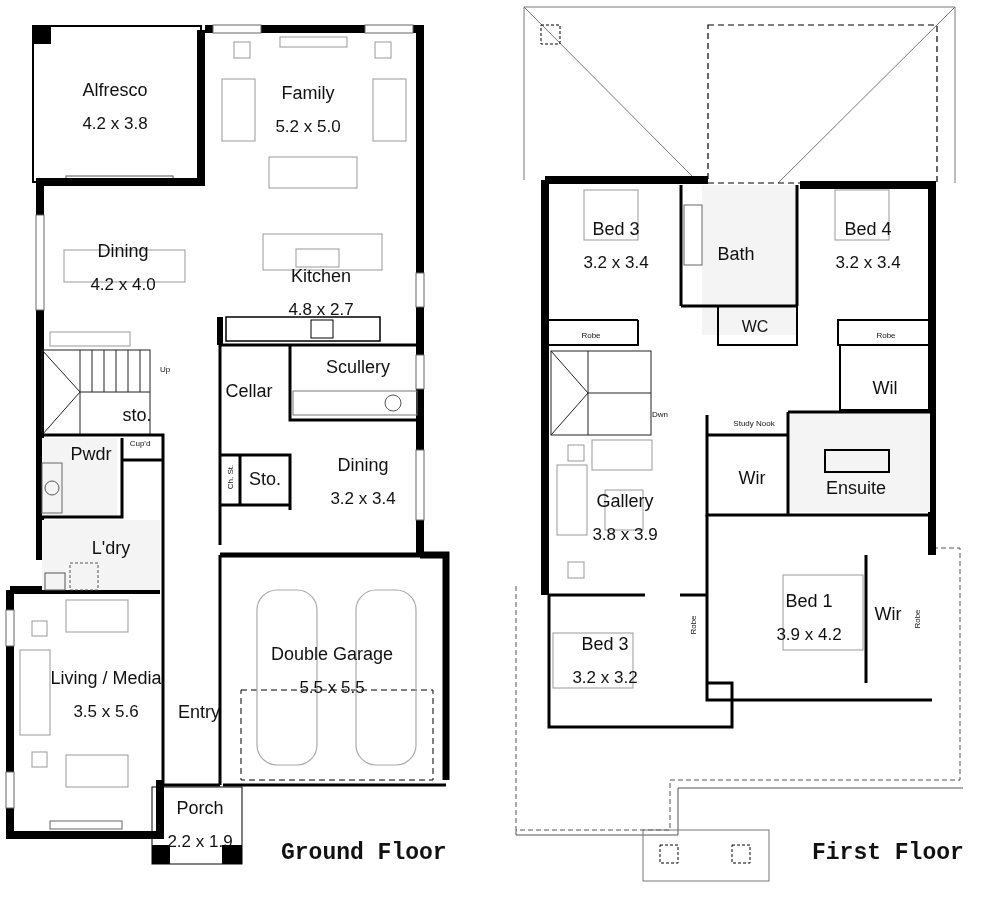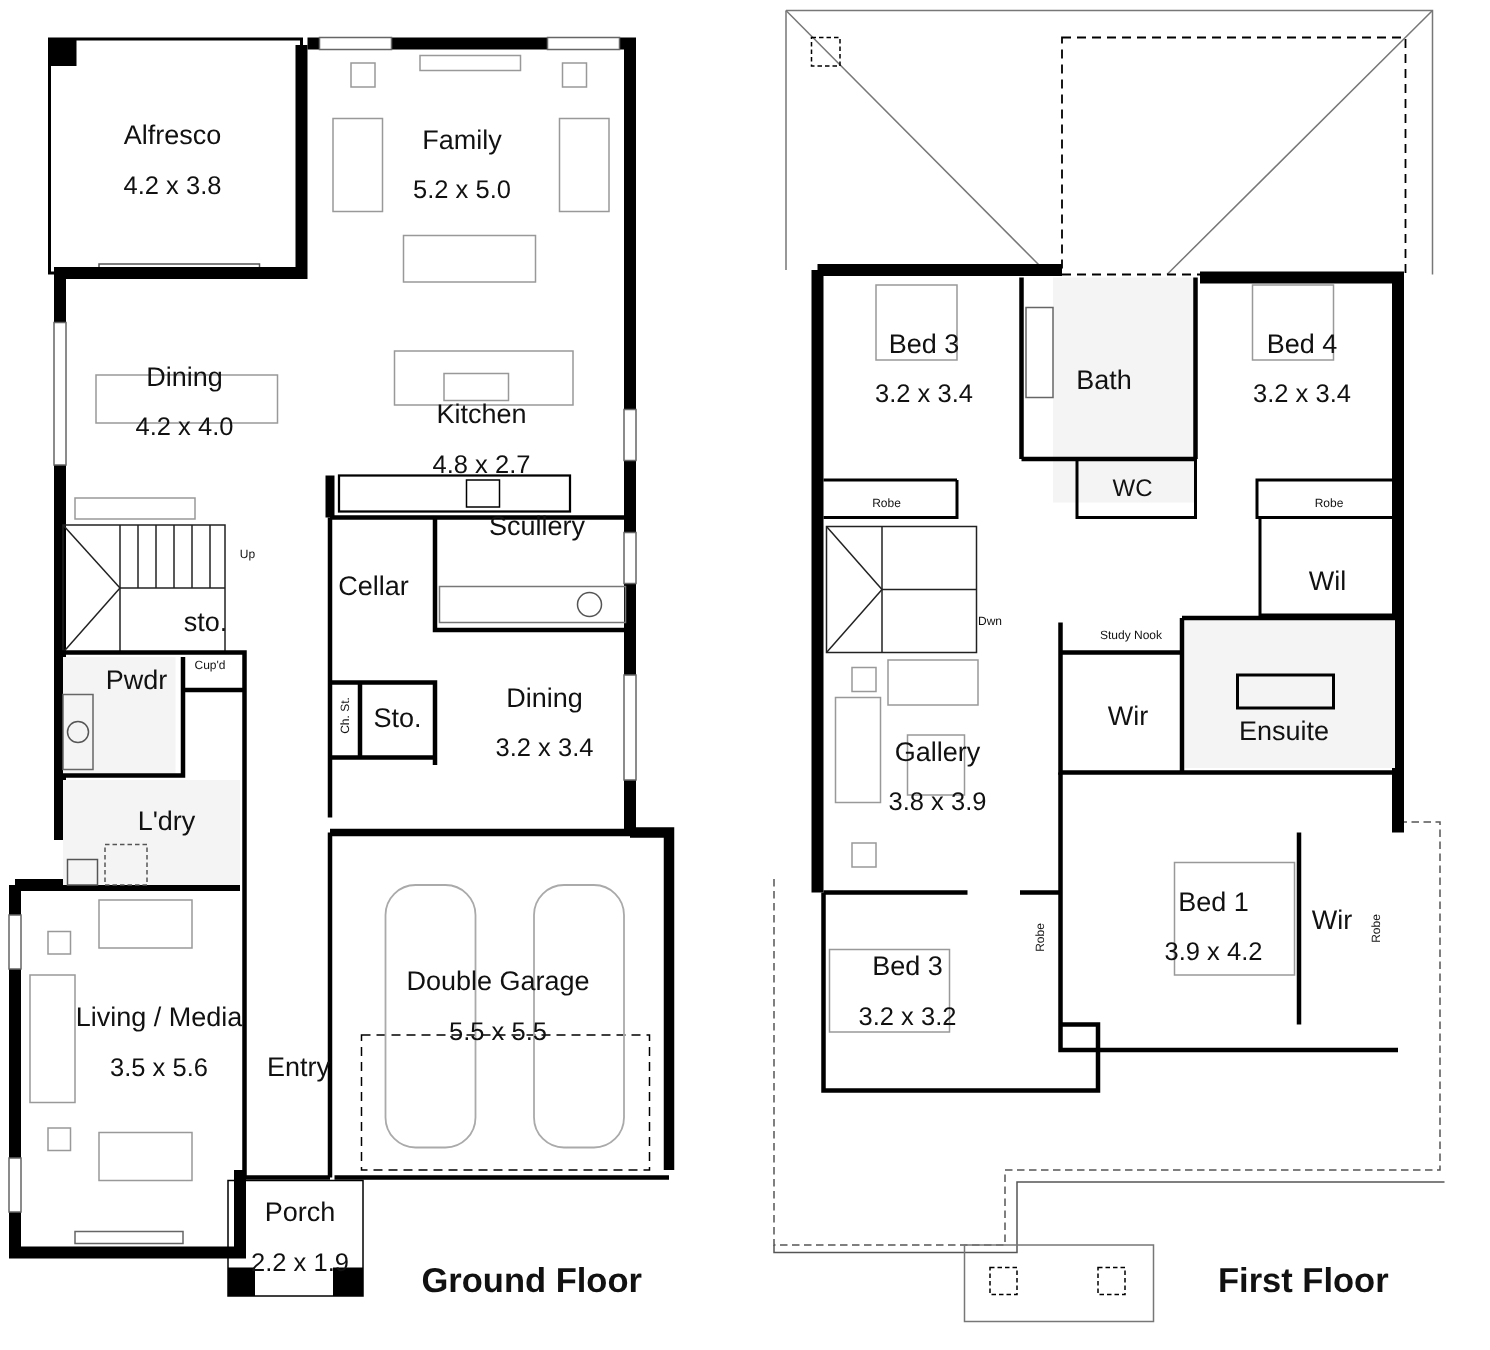--- a/index.html
+++ b/index.html
@@ -4,21 +4,21 @@
 <style>
   html,body{margin:0;padding:0;background:#fff;}
   body{width:993px;height:900px;position:relative;overflow:hidden;font-family:"Liberation Sans",sans-serif;}
   svg{position:absolute;left:0;top:0;}
   .lbl{position:absolute;text-align:center;color:#111;line-height:1.05;transform:translate(-50%,-50%);white-space:nowrap;}
   .lbl .n{font-size:18px;display:block;}
   .lbl .d{font-size:17px;display:block;margin-top:15px;}
   .lbl.sm .n{font-size:9px;}
   .lbl.xs .n{font-size:8px;}
   .lbl.rot{transform:translate(-50%,-50%) rotate(-90deg);}
-  .title{position:absolute;font-family:Liberation Sans, sans-serif;font-weight:bold;font-size:23px;color:#111;}
+  .title{position:absolute;font-family:Liberation Mono, monospace;font-weight:bold;font-size:23px;color:#111;}
 </style>
 </head>
 <body>
 
 <svg width="993" height="900" viewBox="0 0 993 900">
   <g fill="none" stroke="#000">
 
     <rect x="33" y="26" width="168" height="156" stroke-width="2"></rect>
     <rect x="33" y="26" width="18" height="18" fill="#000" stroke="none"></rect>
     <rect x="66" y="176" width="107" height="8" fill="#fff" stroke="#555" stroke-width="1"></rect>
@@ -175,21 +175,21 @@
     <span class="d">5.2 x 5.0</span>
   </div>
 <div class="lbl" style="left:123px;top:268px">
     <span class="n">Dining</span>
     <span class="d">4.2 x 4.0</span>
   </div>
 <div class="lbl" style="left:321px;top:293px">
     <span class="n">Kitchen</span>
     <span class="d">4.8 x 2.7</span>
   </div>
-<div class="lbl" style="left:358px;top:351px">
+<div class="lbl" style="left:358px;top:367px">
     <span class="n">Scullery</span>
   </div>
 <div class="lbl" style="left:249px;top:391px">
     <span class="n">Cellar</span>
   </div>
 <div class="lbl" style="left:137px;top:415px">
     <span class="n">sto.</span>
   </div>
 <div class="lbl" style="left:91px;top:454px">
     <span class="n">Pwdr</span>

